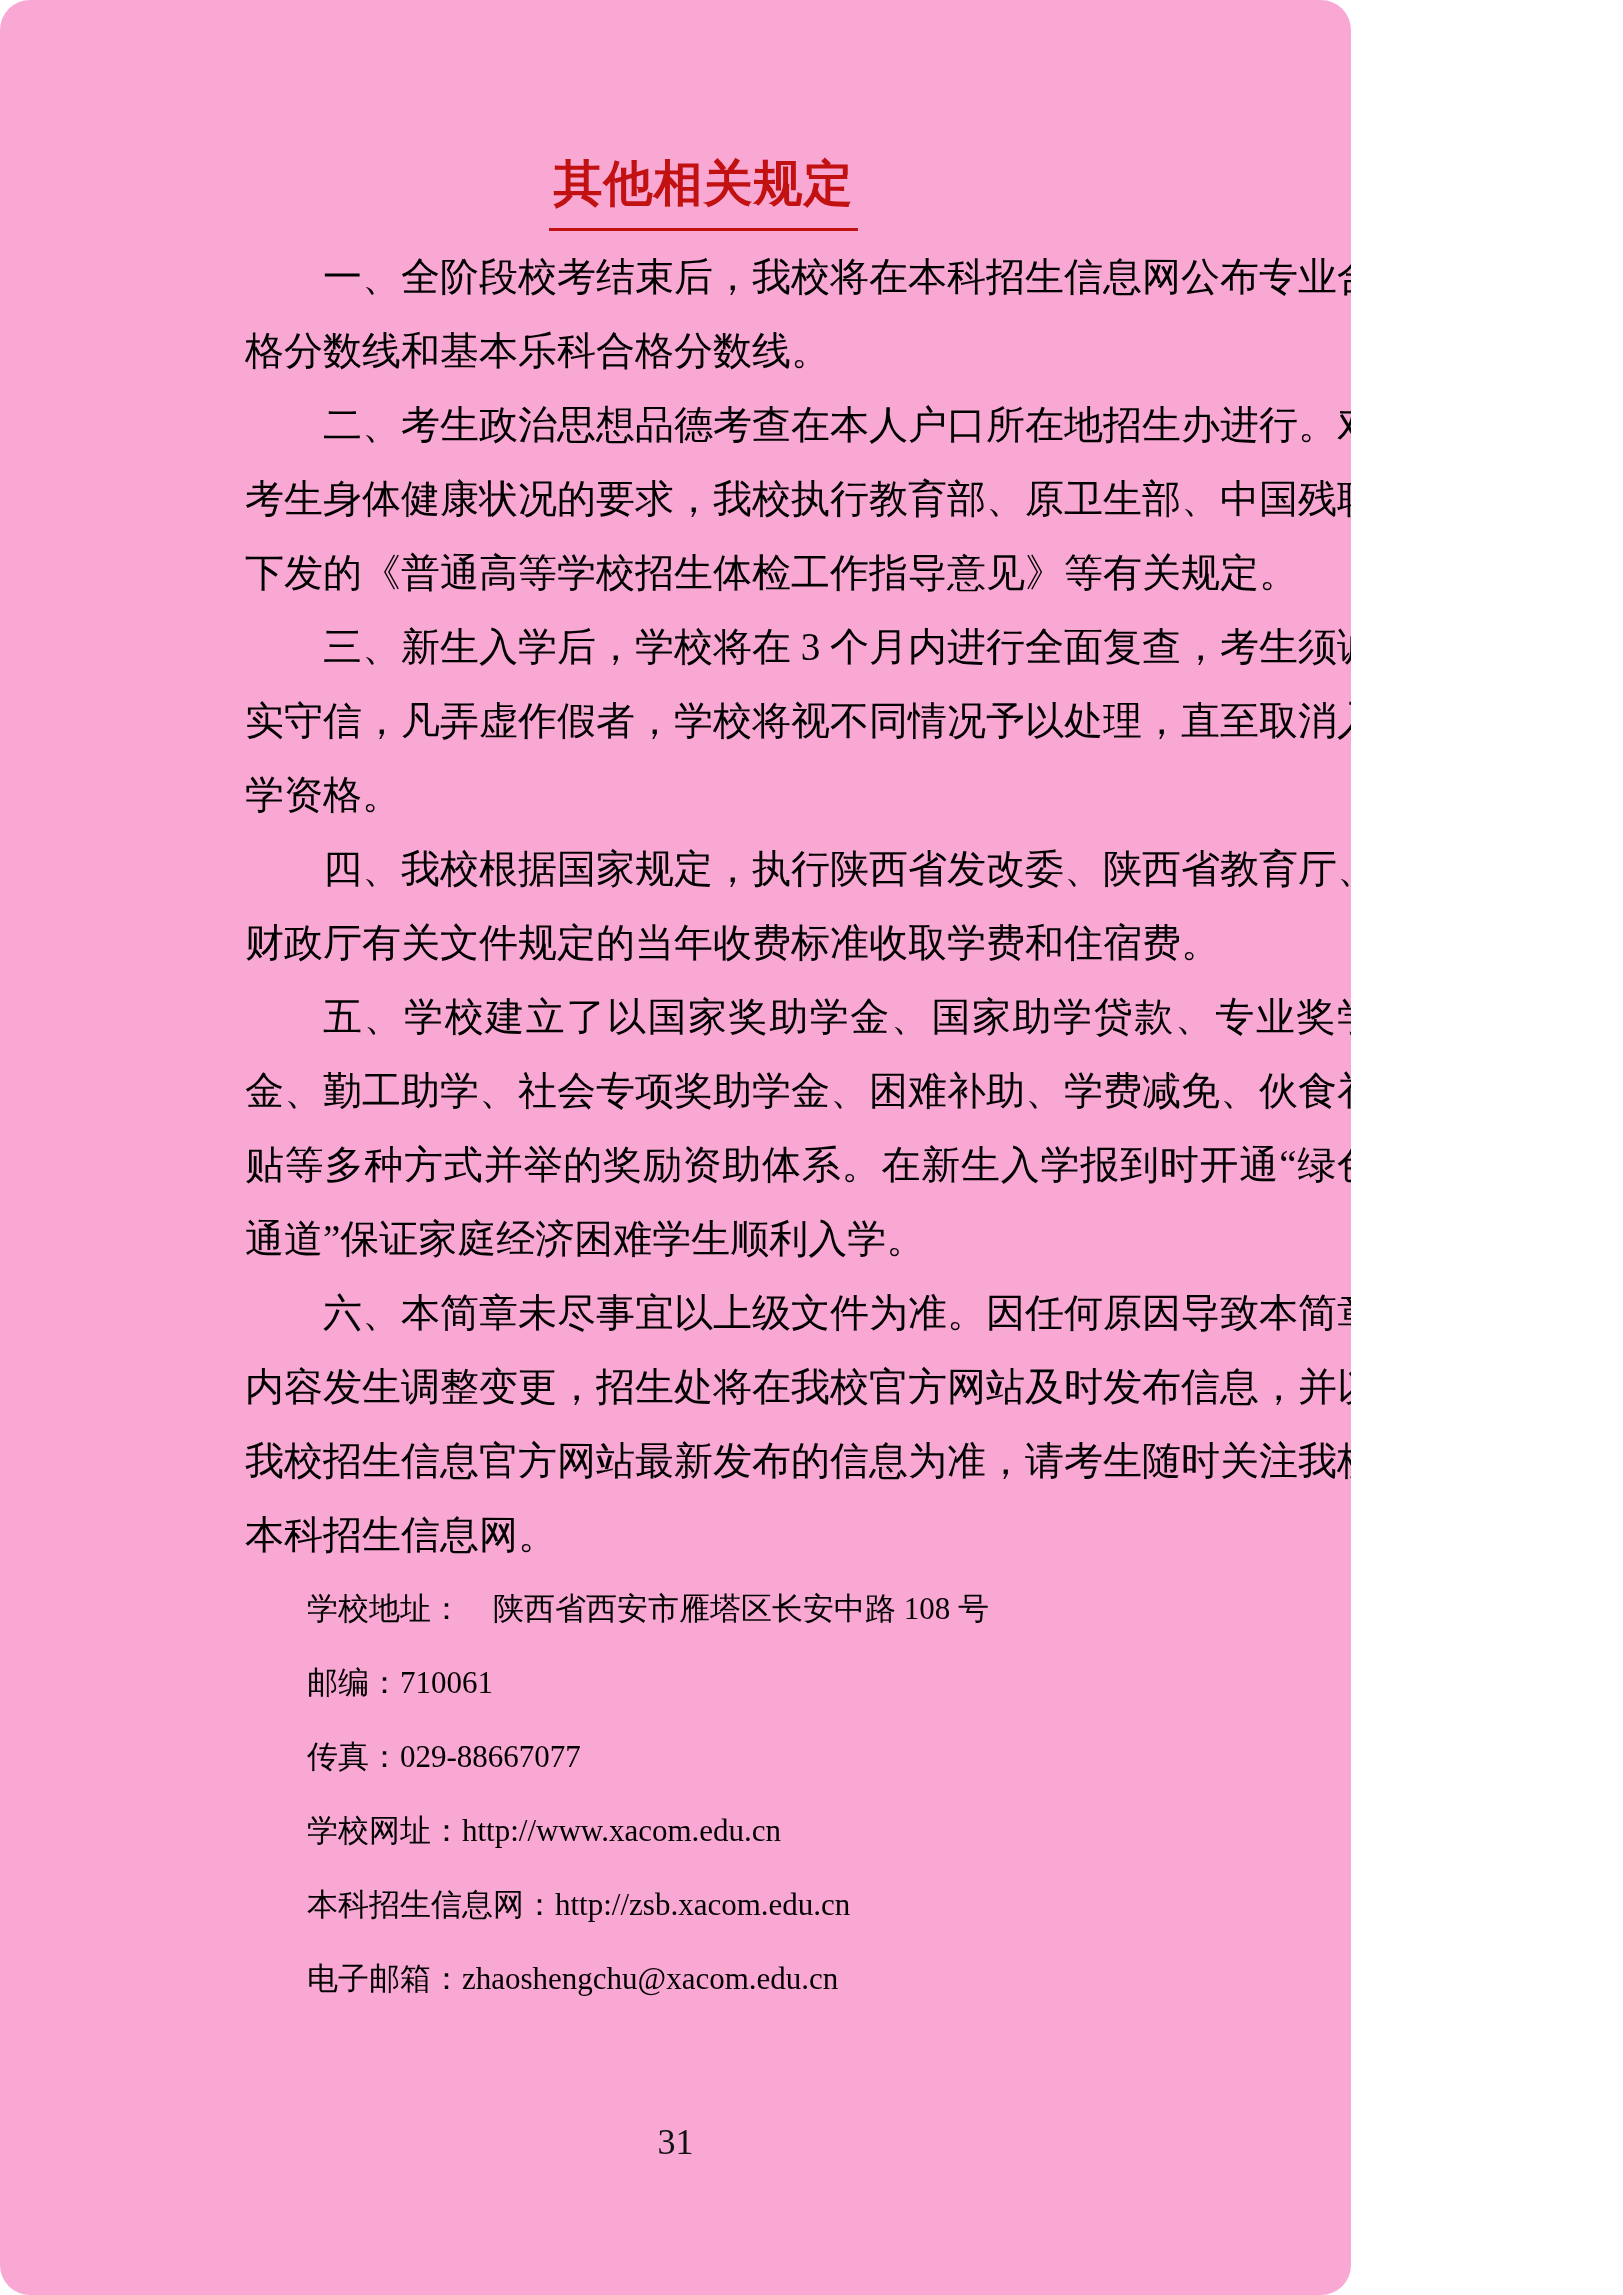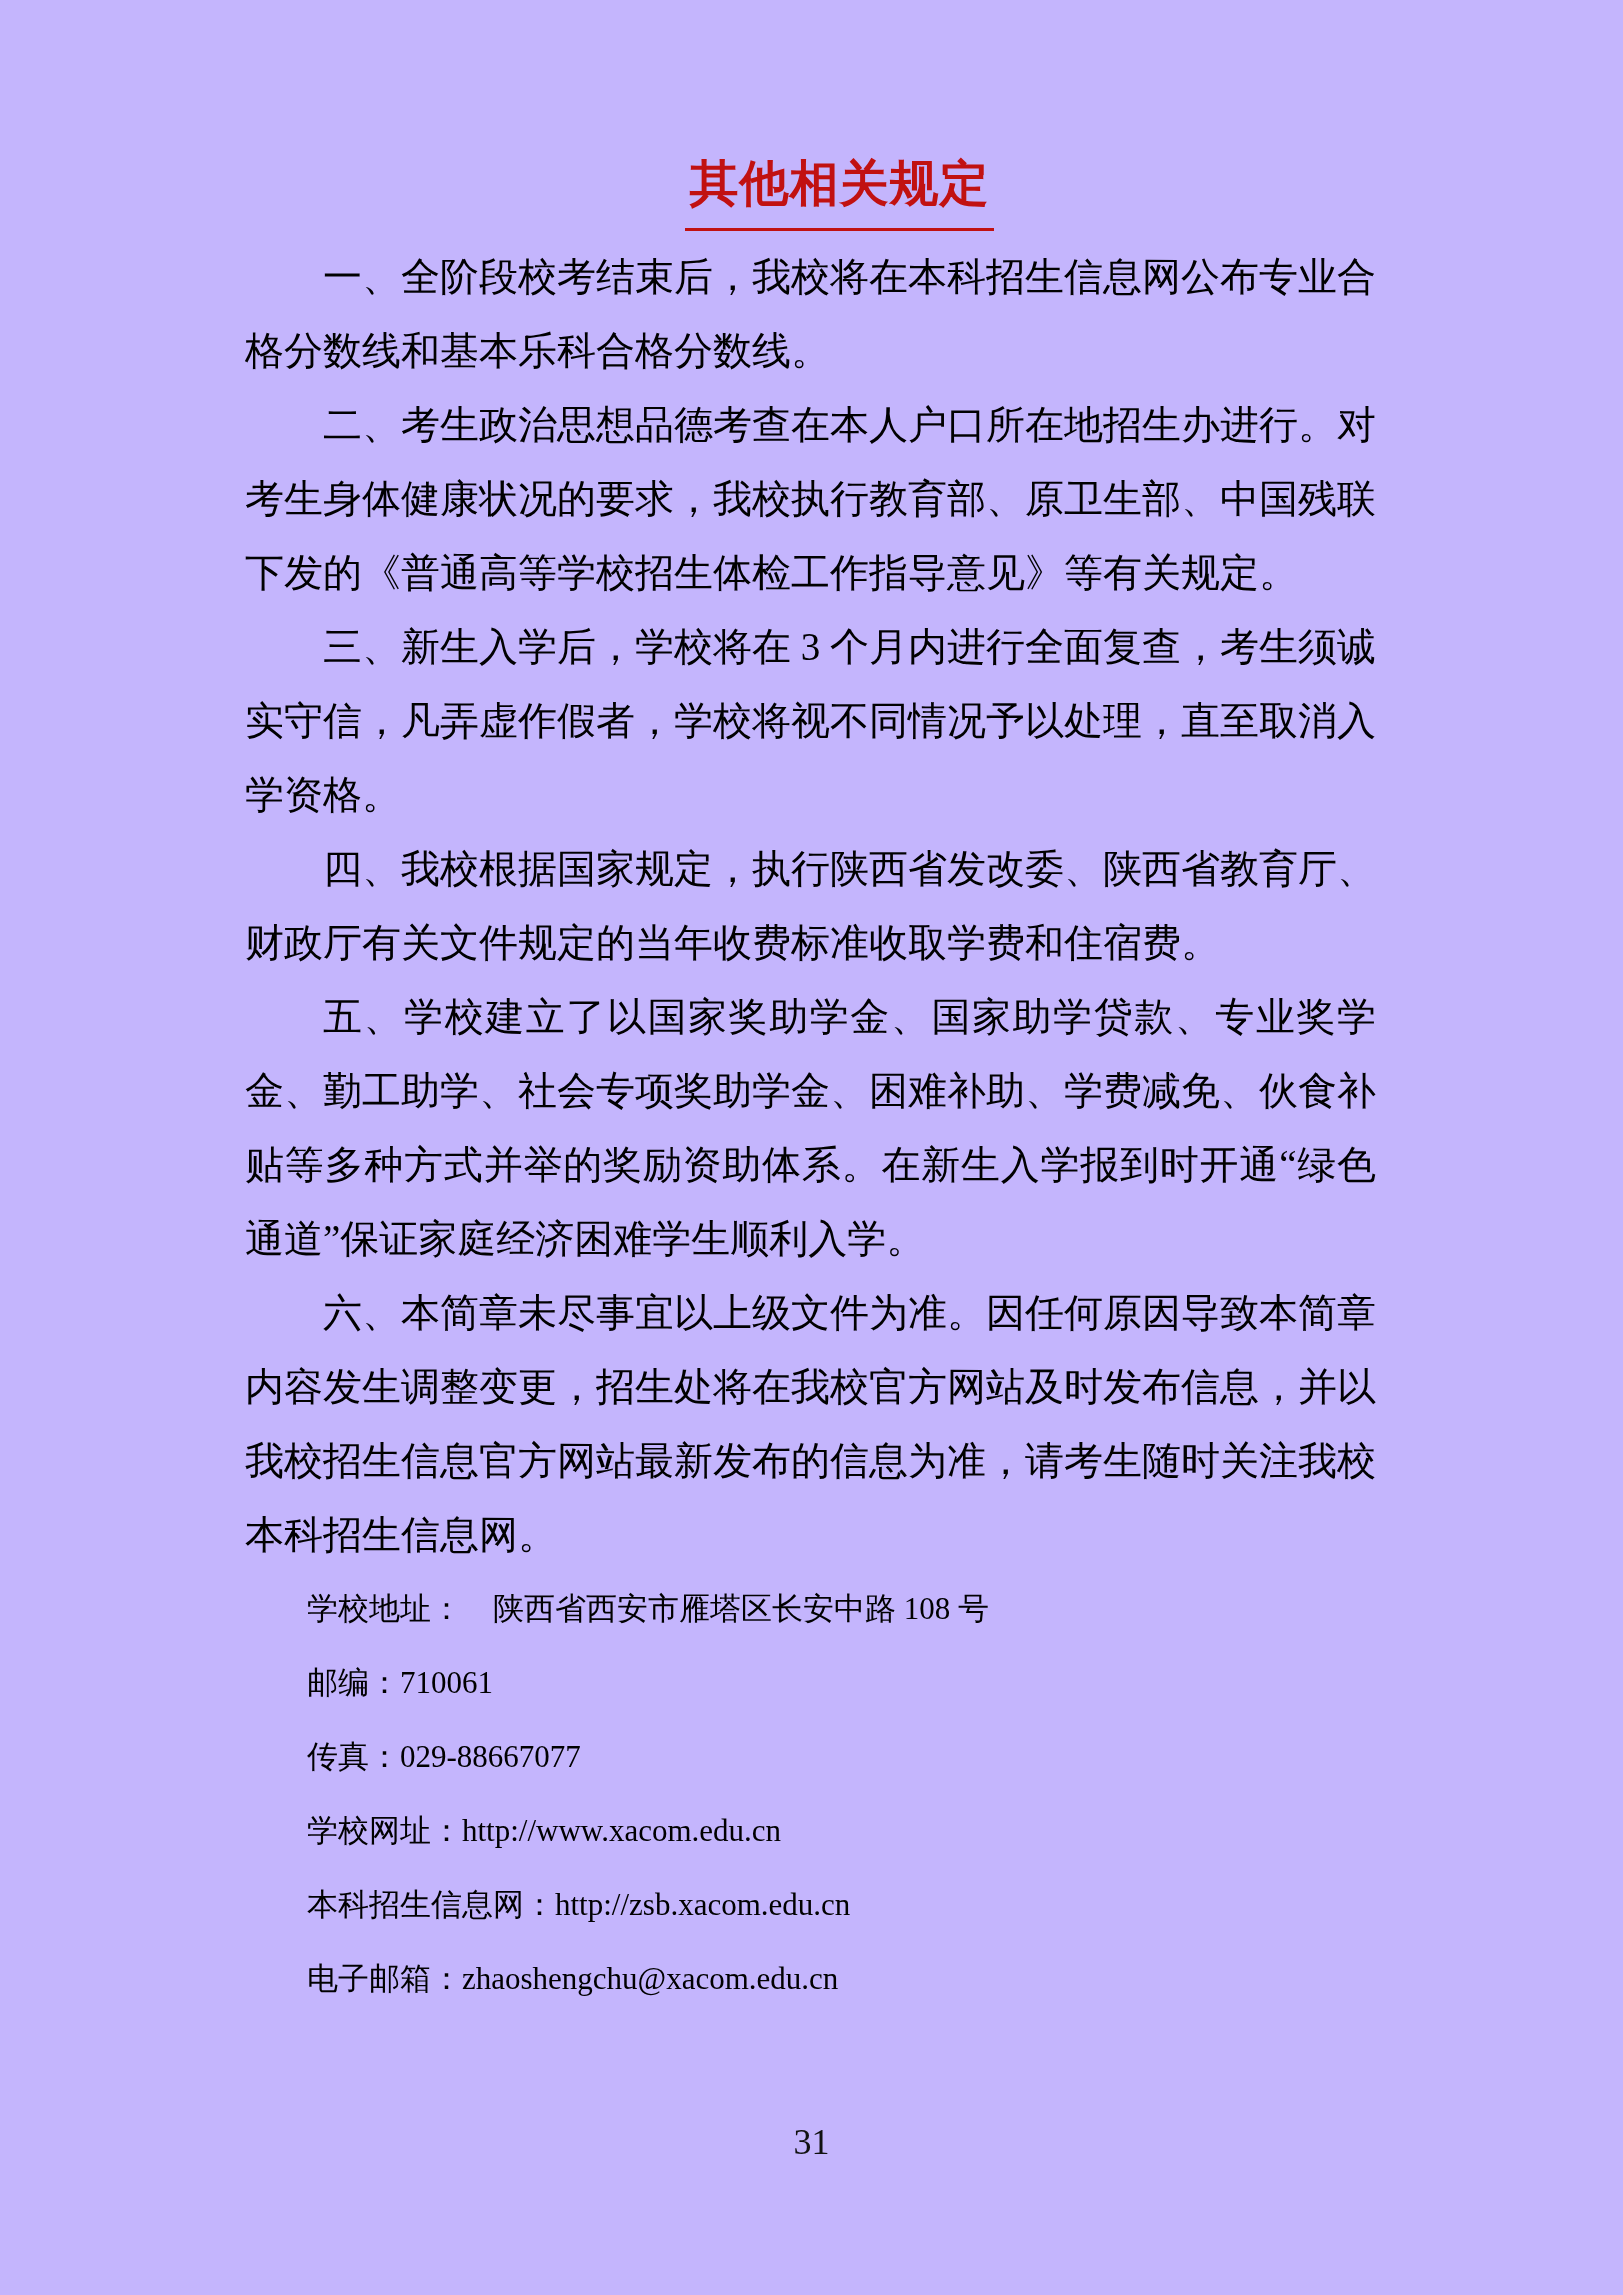--- a/index.html
+++ b/index.html
@@ -2,26 +2,27 @@
 <html lang="zh" style="font-size:8.2px"><head>
 <meta charset="utf-8">
 <style>
   html, body {
     margin: 0;
     padding: 0;
     background: #ffffff;
   }
   .page {
     position: relative;
-    width: 1623px;
+    width: 1351px;
     height: 2295px;
-    background: #c4b5fd;
+    background: #f9a8d4;
     color: #000000;
     font-family: "Liberation Serif", serif;
     overflow: hidden;
+    border-radius: 30px;
   }
   .title-wrap {
     position: absolute;
     top: 141px;
     left: 0;
     right: 0;
     text-align: center;
     line-height: 84px;
   }
   .title-text {

